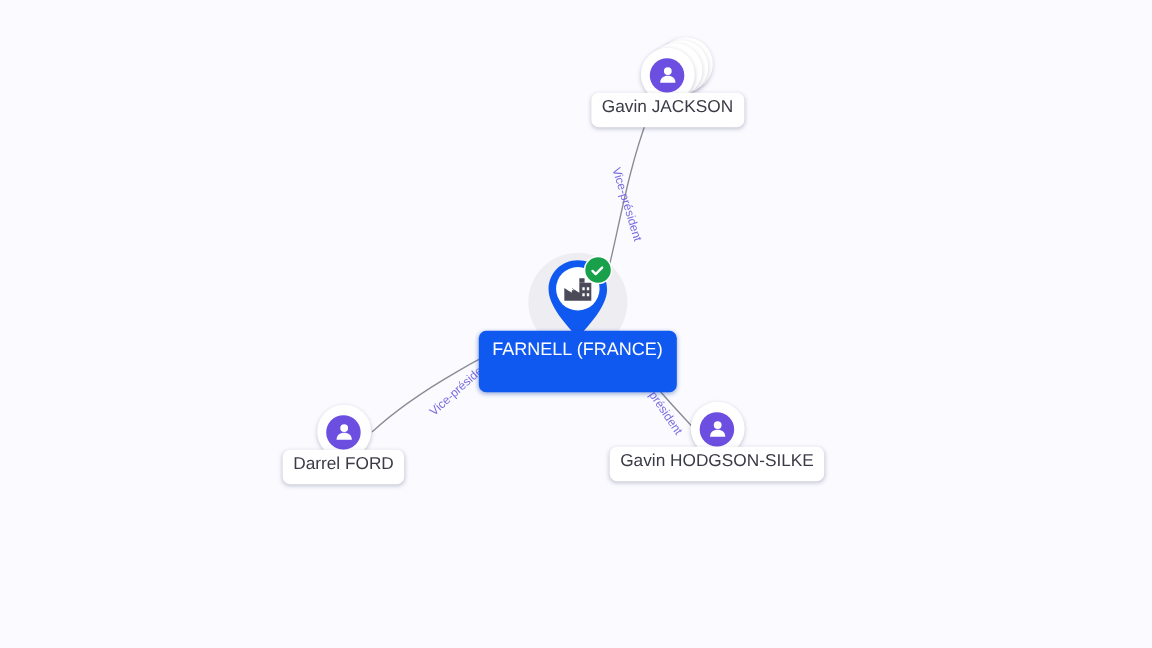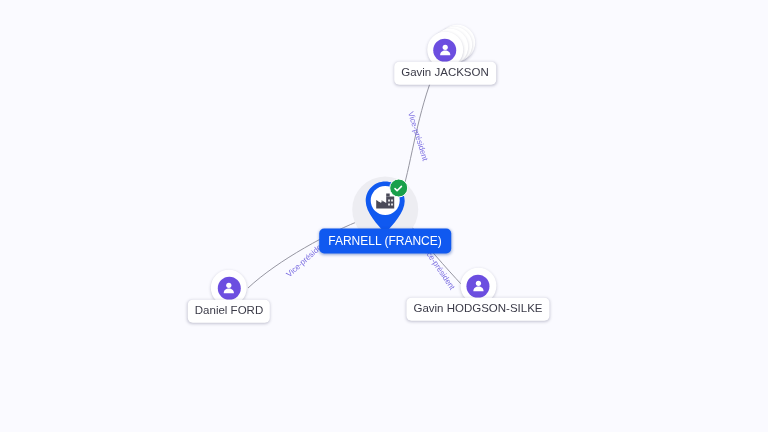--- a/index.html
+++ b/index.html
@@ -150,21 +150,21 @@
     z-index: 9;
   }
   .company-pill {
     position: relative;
     z-index: 8;
     margin-top: -14px;
     background: #1059f0;
     color: #ffffff;
     font-size: 12px;
     line-height: 1;
-    padding: 6px 9px 7px 9px;
+    padding: 6px 9px 23px 9px;
     border-radius: 5px;
     white-space: nowrap;
     box-shadow: 0 1px 3px rgba(16, 60, 160, 0.4);
   }
 
   
   .edge-label {
     position: absolute;
     color: #7a6ce0;
     font-size: 8px;
@@ -249,21 +249,21 @@
     <div class="person-avatar-wrap">
       <div class="person-avatar">
         <span class="disc">
           <svg width="14" height="14" viewBox="0 0 14 14">
             <circle cx="7" cy="4.6" r="2.6" fill="#ffffff"></circle>
             <path d="M1.9 12.4 C1.9 9.3 4.2 7.7 7 7.7 C9.8 7.7 12.1 9.3 12.1 12.4 Z" fill="#ffffff"></path>
           </svg>
         </span>
       </div>
     </div>
-    <div class="name-pill">Daniel FORD</div>
+    <div class="name-pill">Darrel FORD</div>
   </div>
 
   <div class="node" style="left:478px; top:294px;">
     <div class="person-avatar-wrap">
       <div class="person-avatar">
         <span class="disc">
           <svg width="14" height="14" viewBox="0 0 14 14">
             <circle cx="7" cy="4.6" r="2.6" fill="#ffffff"></circle>
             <path d="M1.9 12.4 C1.9 9.3 4.2 7.7 7 7.7 C9.8 7.7 12.1 9.3 12.1 12.4 Z" fill="#ffffff"></path>
           </svg>

